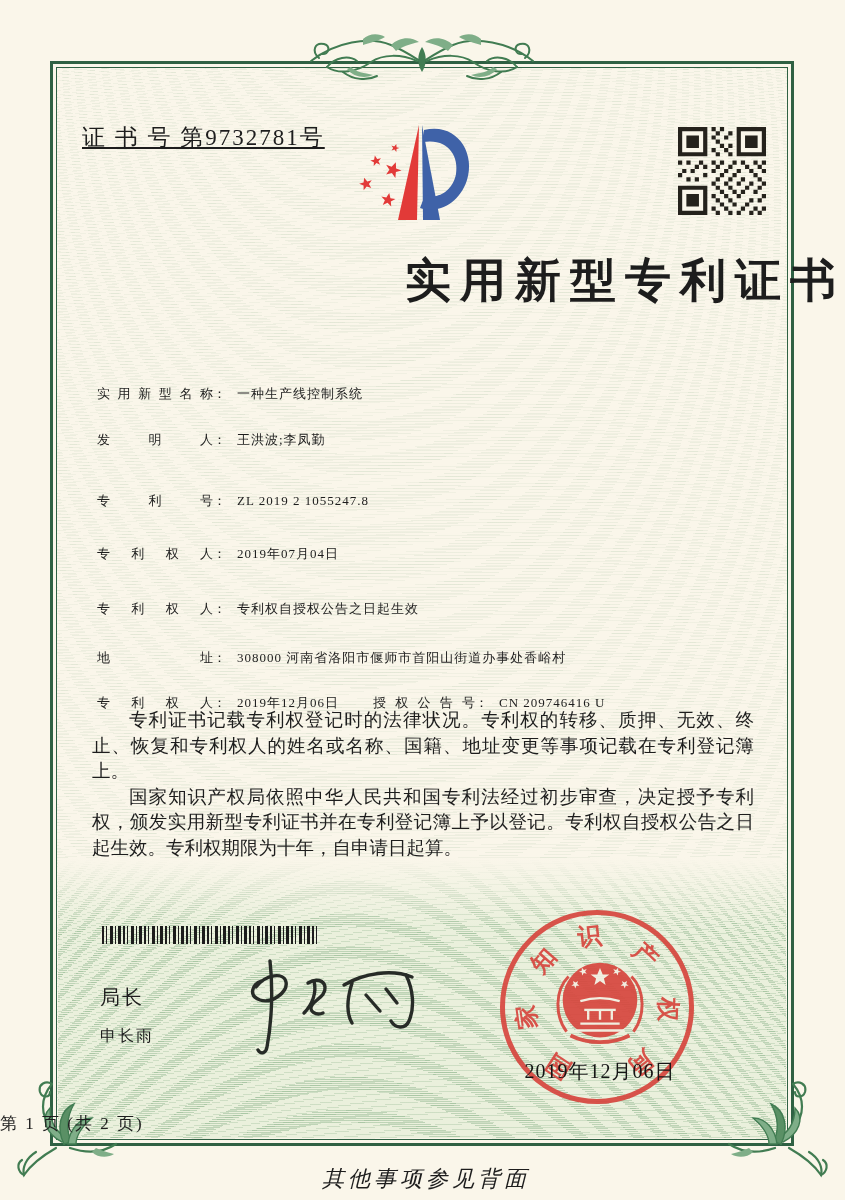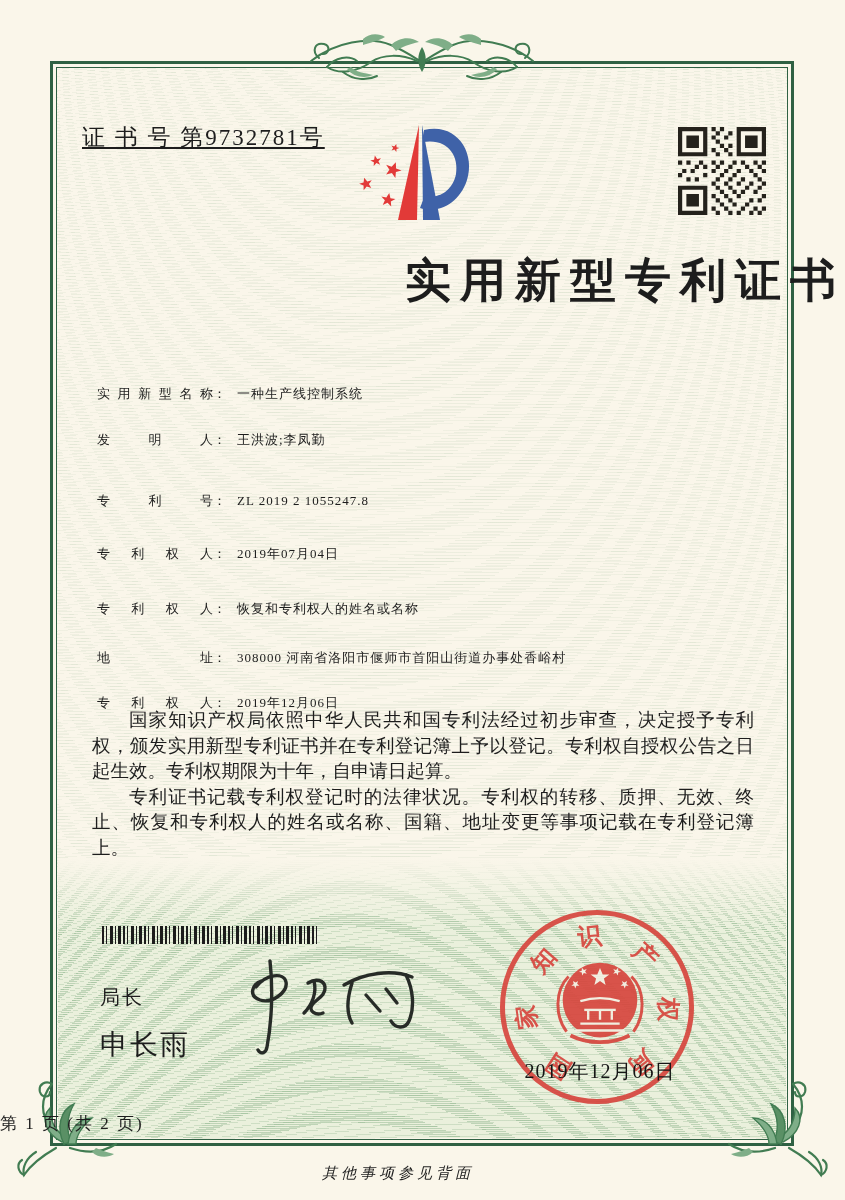--- a/index.html
+++ b/index.html
@@ -71,40 +71,40 @@
   .barcode{
     left:102px;top:926px;width:216px;height:18px;
     background:repeating-linear-gradient(90deg,
       #1c1c1c 0 2px,transparent 2px 4px,
       #1c1c1c 4px 5px,transparent 5px 8px,
       #1c1c1c 8px 11px,transparent 11px 13px,
       #1c1c1c 13px 14px,transparent 14px 16px,
       #1c1c1c 16px 19px,transparent 19px 21px);
   }
   .officer-title{left:100px;top:984px;font-size:20px;letter-spacing:2px;text-align:center;}
-  .officer-name{left:100px;top:1026px;font-size:28px;letter-spacing:2px;}
+  .officer-name{left:100px;top:1026px;font-size:16px;letter-spacing:2px;}
   .sig{left:240px;top:953px;}
   .seal{
     left:500px;top:910px;width:194px;height:194px;border-radius:50%;
     border:5px solid var(--seal-red);box-sizing:border-box;
     opacity:.92;
   }
   .seal-char{
     position:absolute;left:50%;top:50%;width:28px;height:28px;
     margin:-14px 0 0 -14px;line-height:28px;text-align:center;
     font-size:24px;font-weight:bold;color:var(--seal-red);
   }
   .emblem{position:absolute;left:36px;top:30px;}
   .seal-date{
     left:505px;top:1058px;width:190px;text-align:center;
     font-size:20px;letter-spacing:1px;color:#151515;
   }
   .page-no{left:0;right:0;top:1112px;text-align:left;font-size:17px;letter-spacing:2px;}
   .back-note{
-    left:322px;top:1164px;font-size:15px;font-style:italic;letter-spacing:4px;
+    left:322px;top:1164px;font-size:22px;font-style:italic;letter-spacing:4px;
   }
   svg{display:block;}
 </style>
 </head>
 <body>
 
 <div class="frame">
   <div class="frame-inner"></div>
   <div class="green-band"></div>
 </div>
@@ -203,33 +203,36 @@
 <div class="abs row" style="top:407px">
   <span class="flabel">发明人</span><span class="fcolon">：</span><span class="fvalue">王洪波;李凤勤</span>
 </div>
 <div class="abs row" style="top:468px">
   <span class="flabel">专利号</span><span class="fcolon">：</span><span class="fvalue">ZL 2019 2 1055247.8</span>
 </div>
 <div class="abs row" style="top:521px">
   <span class="flabel">专利权人</span><span class="fcolon">：</span><span class="fvalue">2019年07月04日</span>
 </div>
 <div class="abs row" style="top:576px">
-  <span class="flabel">专利权人</span><span class="fcolon">：</span><span class="fvalue">恢复和专利权人的姓名或名称</span>
+  <span class="flabel">专利权人</span><span class="fcolon">：</span><span class="fvalue">专利权自授权公告之日起生效</span>
 </div>
 <div class="abs row" style="top:625px">
   <span class="flabel">地址</span><span class="fcolon">：</span><span class="fvalue">308000 河南省洛阳市偃师市首阳山街道办事处香峪村</span>
 </div>
 
 <div class="abs row" style="top:670px">
   <span class="flabel">专利权人</span><span class="fcolon">：</span><span class="fvalue">2019年12月06日</span>
+  <span class="grant2">
+    <span class="flabel">授权公告号</span><span class="fcolon">：</span><span class="fvalue">CN 209746416 U</span>
+  </span>
 </div>
 
 <div class="abs body-text">
+  <p>专利证书记载专利权登记时的法律状况。专利权的转移、质押、无效、终止、恢复和专利权人的姓名或名称、国籍、地址变更等事项记载在专利登记簿上。</p>
   <p>国家知识产权局依照中华人民共和国专利法经过初步审查，决定授予专利权，颁发实用新型专利证书并在专利登记簿上予以登记。专利权自授权公告之日起生效。专利权期限为十年，自申请日起算。</p>
-  <p>专利证书记载专利权登记时的法律状况。专利权的转移、质押、无效、终止、恢复和专利权人的姓名或名称、国籍、地址变更等事项记载在专利登记簿上。</p>
 </div>
 
 <div class="abs barcode"></div>
 
 <div class="abs officer-title">局长</div>
 <div class="abs officer-name">申长雨</div>
 
 <svg class="abs sig" width="195" height="108" viewBox="0 0 195 108">
   <g style="stroke:#272b27;fill:none;stroke-width:3.4;stroke-linecap:round;stroke-linejoin:round">
     <path d="M16,34 C26,21 44,19 46,29 C48,39 32,51 20,47 C8,43 12,31 22,28"></path>

